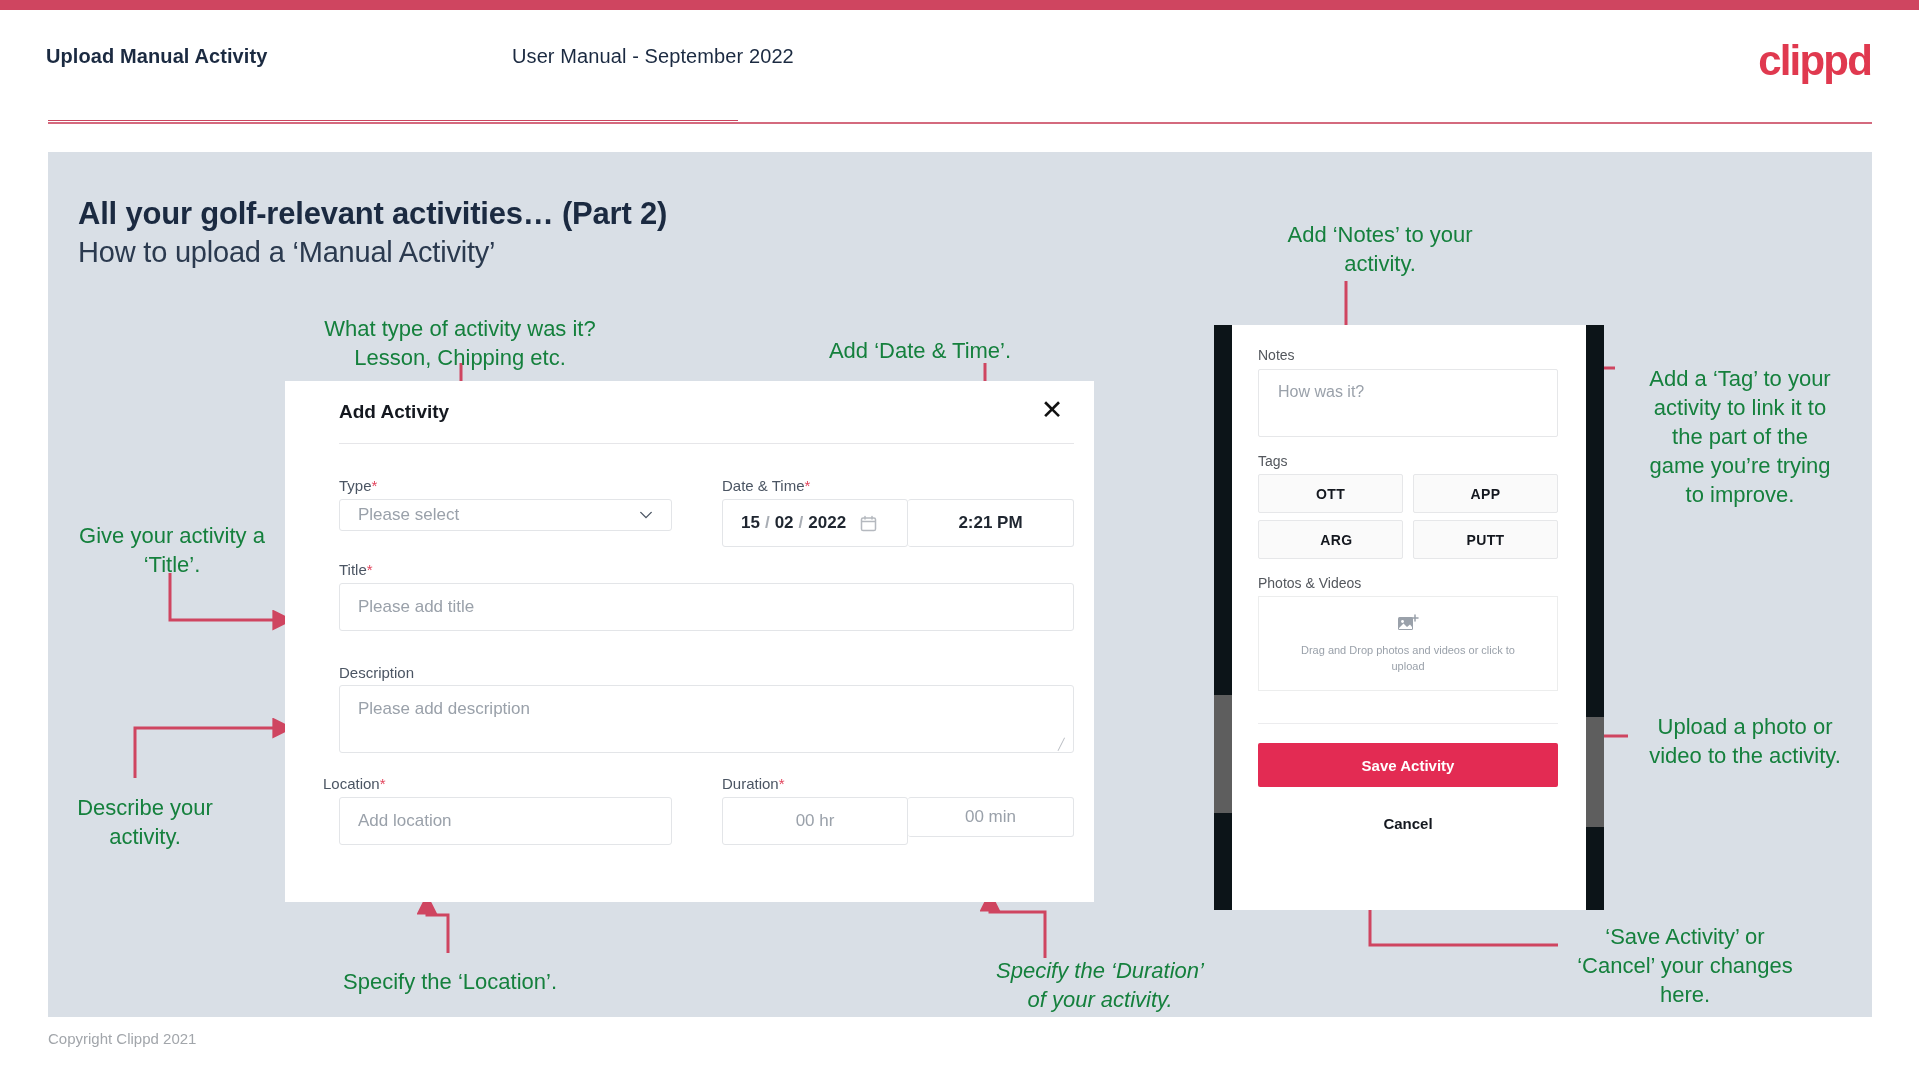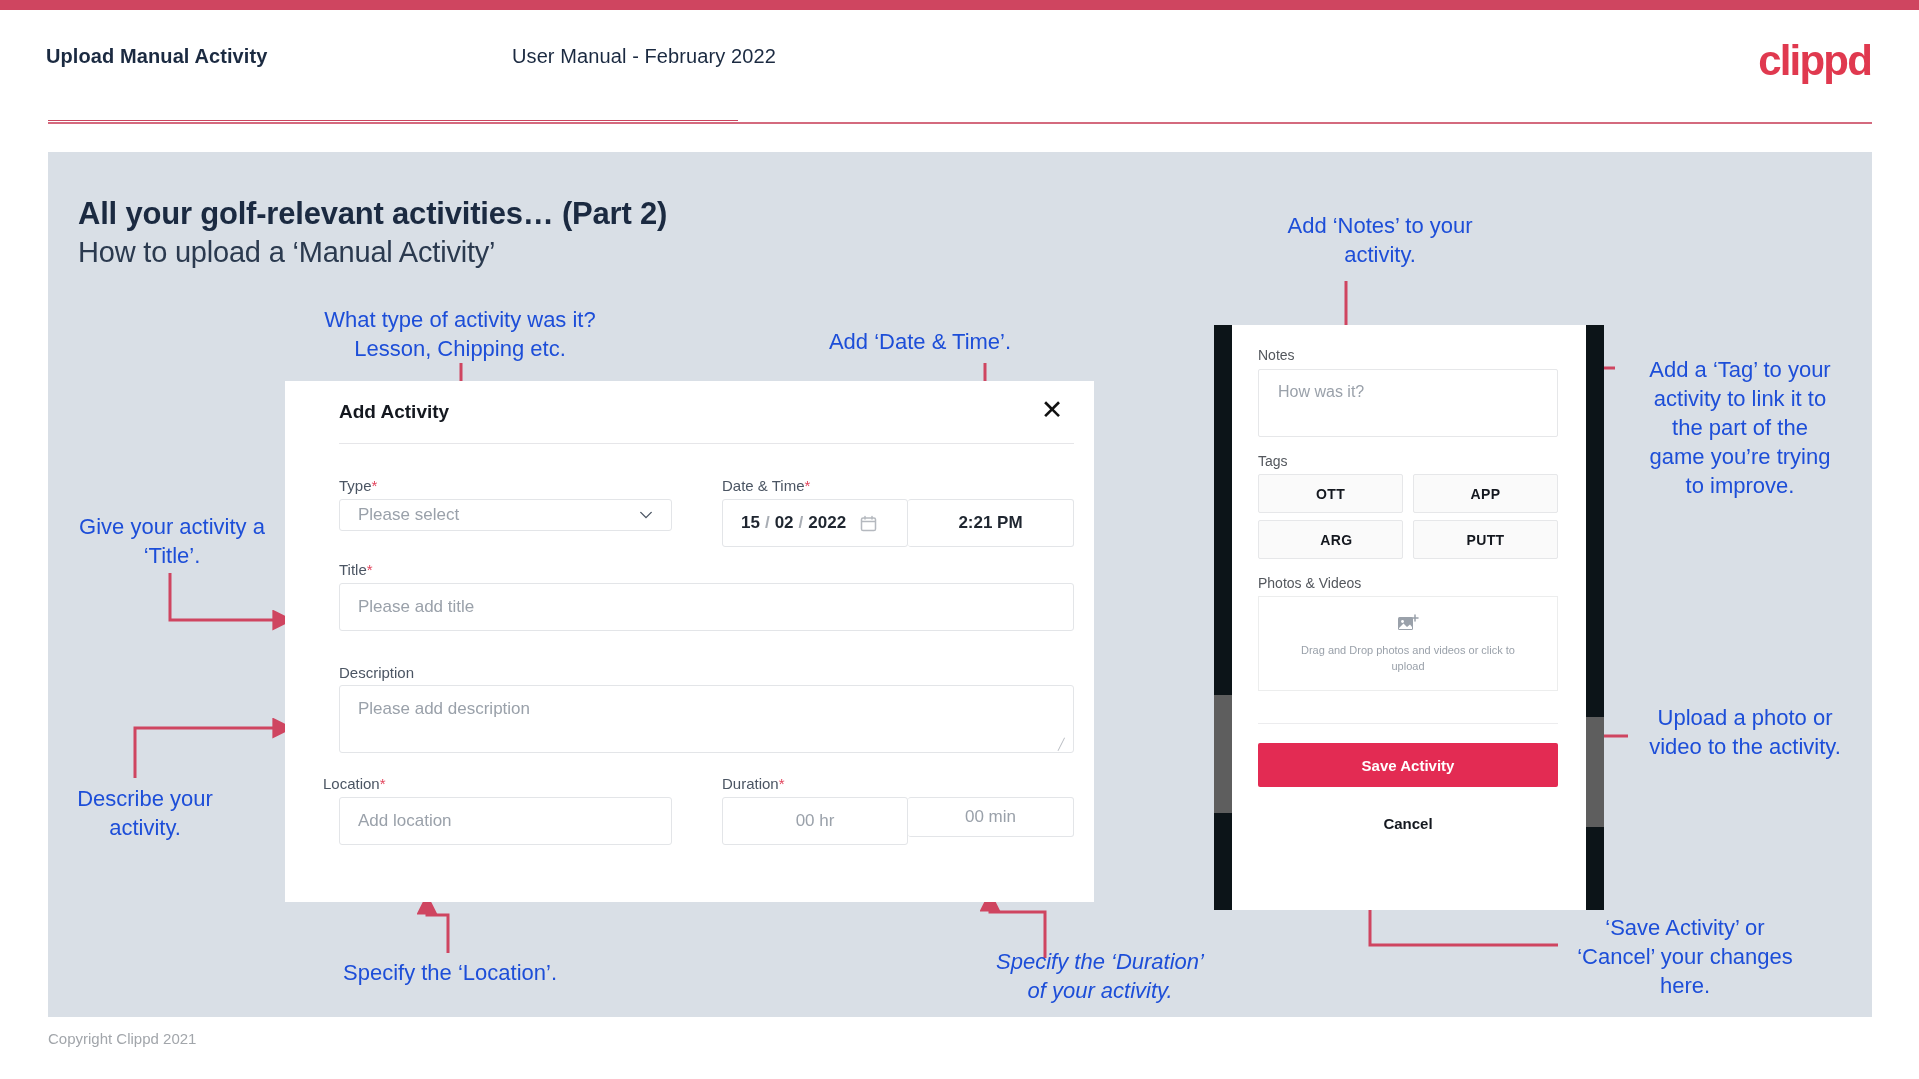--- a/index.html
+++ b/index.html
@@ -47,22 +47,22 @@
     font-size: 31px; font-weight: 700; color: #1b2a41; letter-spacing: -.2px;
   }
   .slide-subtitle {
     position: absolute; left: 78px; top: 236px;
     font-size: 29px; font-weight: 400; color: #2b3a4f; letter-spacing: -.2px;
   }
 
   
   .anno {
     position: absolute;
-    font-size: 22px; line-height: 29px; color: #1d4ed8;
-    text-align: center; font-weight: 500;
+    font-size: 22px; line-height: 29px; color: #15803d;
+    text-align: center; font-weight: 500; margin-top: 9px;
   }
 
   svg.arrows {
     position: absolute; left: 0; top: 0; width: 1919px; height: 1079px;
     pointer-events: none;
   }
 
   
   .dialog {
     position: absolute; left: 285px; top: 381px; width: 809px; height: 521px;
@@ -158,21 +158,21 @@
   }
 </style>
 </head>
 <body>
 
 <div id="root">
 
   <div class="top-bar"></div>
 
   <div class="hdr-title">Upload Manual Activity</div>
-  <div class="hdr-sub">User Manual - February 2022</div>
+  <div class="hdr-sub">User Manual - September 2022</div>
   <div class="logo">clippd</div>
   <div class="hdr-rule"></div>
   <div class="hdr-rule thin"></div>
 
   <div class="slide"></div>
   <div class="slide-title">All your golf-relevant activities… (Part 2)</div>
   <div class="slide-subtitle">How to upload a ‘Manual Activity’</div>
 
   <svg class="arrows" viewBox="0 0 1919 1079">
     <defs>

